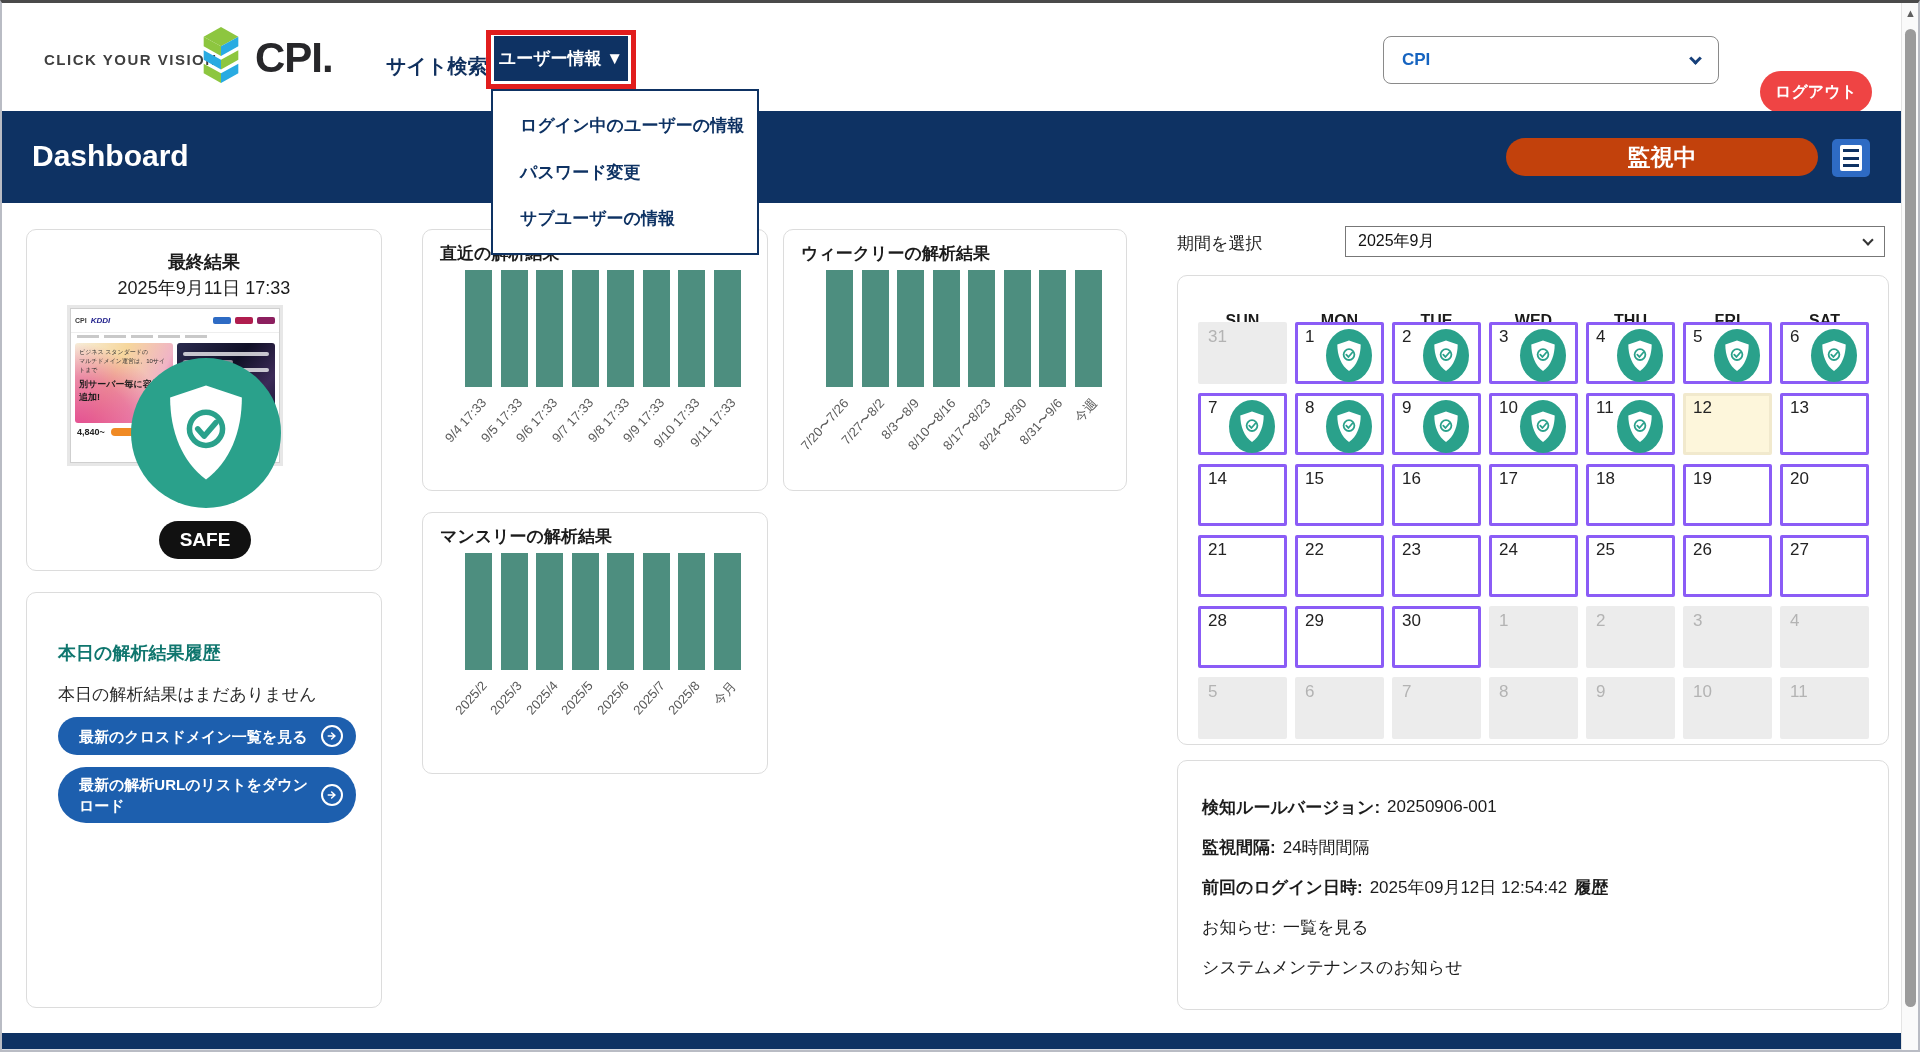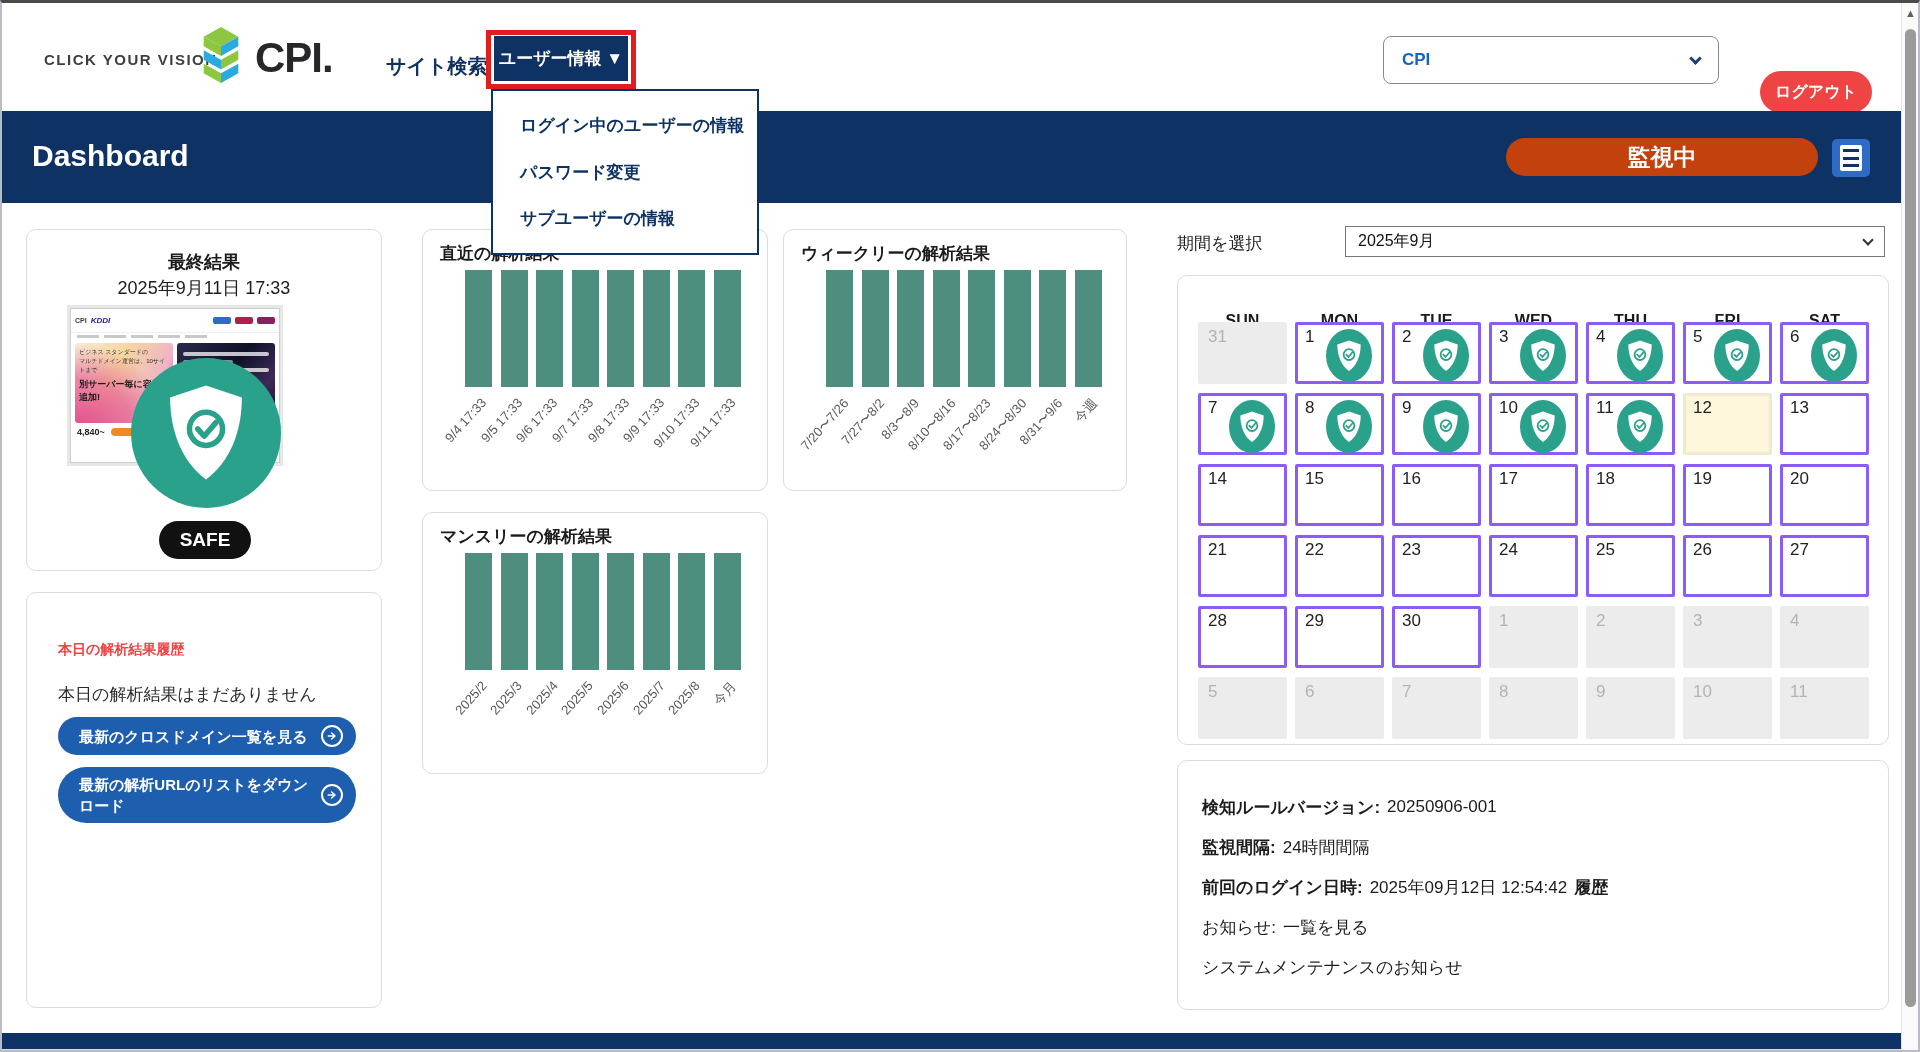--- a/index.html
+++ b/index.html
@@ -74,21 +74,21 @@
   .t-cta { width:30px; height:8px; border-radius:4px; background:#f08a24; }
   .hero-circle { position:absolute; left:104px; top:128px; width:150px; height:150px; border-radius:50%;
                  background:#2aa18b; display:flex; align-items:center; justify-content:center; }
   .hero-circle svg { width:92px; }
   .safe-badge { position:absolute; left:132px; top:291px; width:92px; height:38px; background:#111;
                 border-radius:19px; color:#fff; font-size:19px; font-weight:bold; display:flex;
                 align-items:center; justify-content:center; }
 
   
   .card-history { left:24px; top:589px; width:356px; height:416px; }
-  .th-title { position:absolute; left:31px; top:48px; font-size:14px; font-weight:bold; color:#ef4444; }
+  .th-title { position:absolute; left:31px; top:48px; font-size:18px; font-weight:bold; color:#0f766e; }
   .th-msg   { position:absolute; left:31px; top:90px; font-size:17px; color:#2a2a2a; }
   .th-btns  { position:absolute; left:31px; top:124px; width:298px; display:flex; flex-direction:column; gap:12px; }
   .pill-btn { background:#1d5fae; border-radius:28px; min-height:38px; display:flex; align-items:center;
               justify-content:space-between; padding:7px 13px 7px 21px; cursor:pointer; }
   .pill-label { color:#fff; font-size:15px; font-weight:bold; line-height:1.4; max-width:240px; }
   .arrow-circle { width:22px; height:22px; border:2px solid #fff; border-radius:50%; display:flex;
                   align-items:center; justify-content:center; flex:none; }
 
   
   .chart-card { height:262px; }

